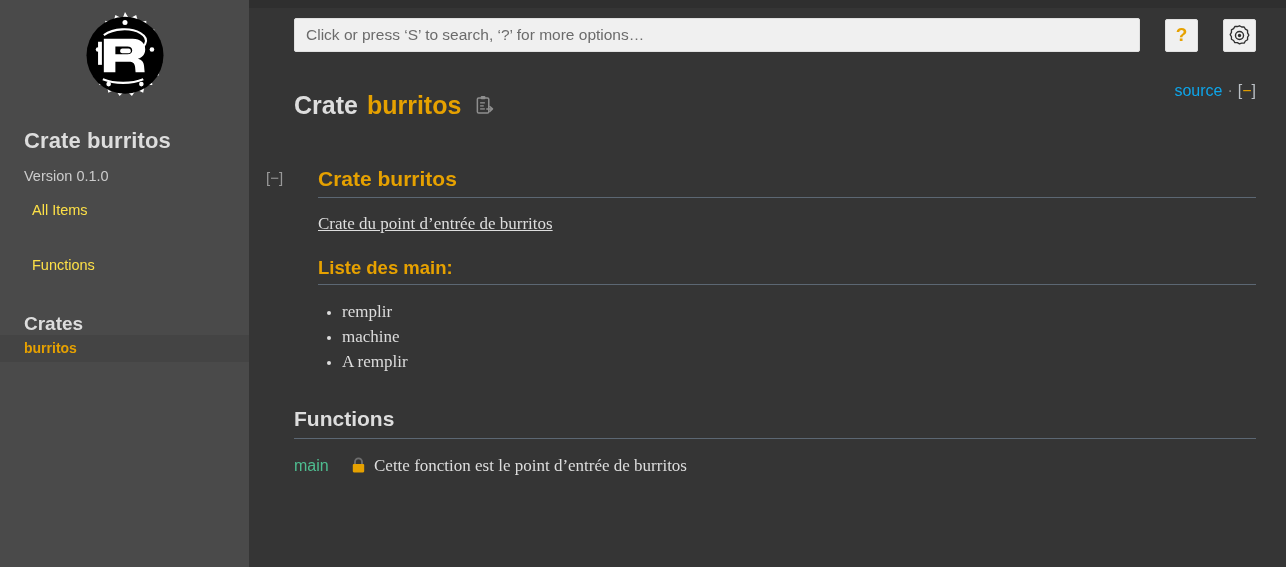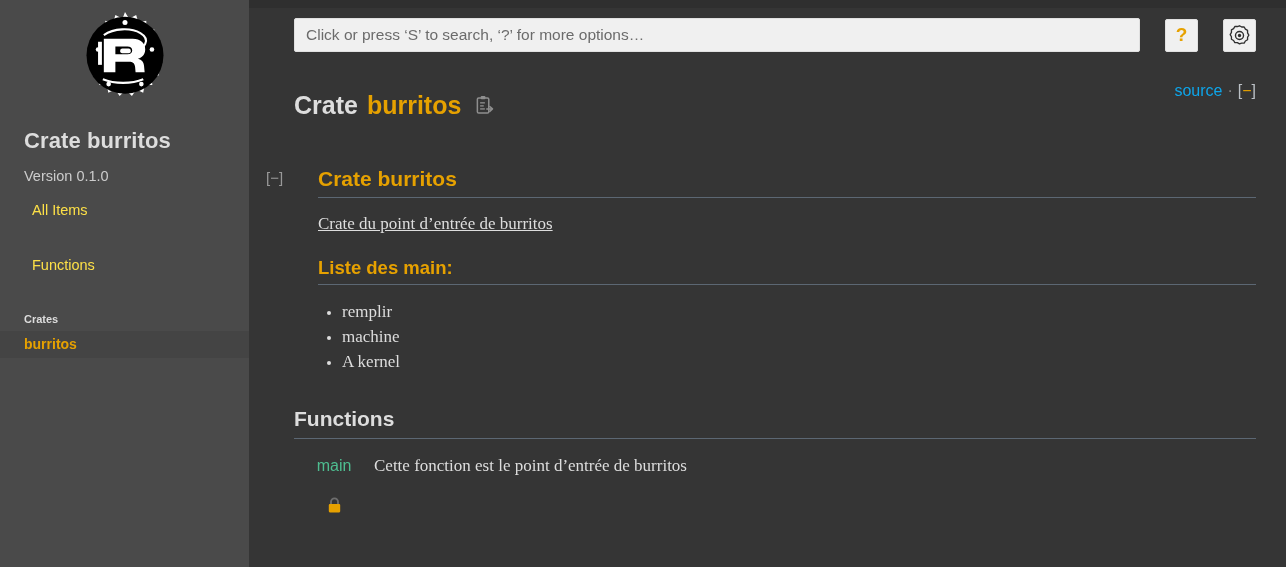--- a/index.html
+++ b/index.html
@@ -55,25 +55,24 @@
     color: #fde047;
     font-size: 14.5px;
     padding: 0 32px;
     margin-top: 18px;
     text-decoration: none;
     cursor: pointer;
   }
   .side-link.gap { margin-top: 39px; }
   .block-title {
     color: #ddd;
-    font-size: 11px;
+    font-size: 19px;
     font-weight: bold;
     padding: 0 24px;
     margin-top: 40px;
-    margin-bottom: 6px;
   }
   .side-item {
     display: block;
     color: #e6a100;
     font-weight: bold;
     font-size: 14px;
     padding: 5px 24px 6px 24px;
     text-decoration: none;
     cursor: pointer;
   }
@@ -242,21 +241,20 @@
   .item-table {
     margin-top: 17px;
     display: flex;
     align-items: baseline;
   }
   .item-left {
     width: 80px;
     display: flex;
     align-items: center;
     gap: 22px;
-    flex-direction: column;
   }
   .fn-name {
     color: #4ebd90;
     font-size: 16px;
     font-family: "Liberation Sans", sans-serif;
     text-decoration: none;
     cursor: pointer;
   }
   .lock-ic { display: inline-flex; align-items: center; }
   .item-desc {
@@ -349,21 +347,21 @@
     <section class="docblock">
       <div class="h2-row">
         <span class="collapse-toggle">[−]</span>
         <h2 class="h2 indented">Crate burritos</h2>
       </div>
       <p class="para">Crate du point d’entrée de burritos</p>
       <h4 class="h4">Liste des main:</h4>
       <ul class="doclist">
         <li>remplir</li>
         <li>machine</li>
-        <li>A kernel</li>
+        <li>A remplir</li>
       </ul>
     </section>
 
     <h2 class="section-heading">Functions</h2>
     <div class="item-table">
       <div class="item-left">
         <a class="fn-name">main</a>
         <span class="lock-ic">
           <svg width="15" height="17" viewBox="0 0 15 17">
             <path d="M4 7 V4.9 a3.5 3.5 0 0 1 7 0 V7" fill="none" stroke="#6e6e6e" stroke-width="1.9"></path>

